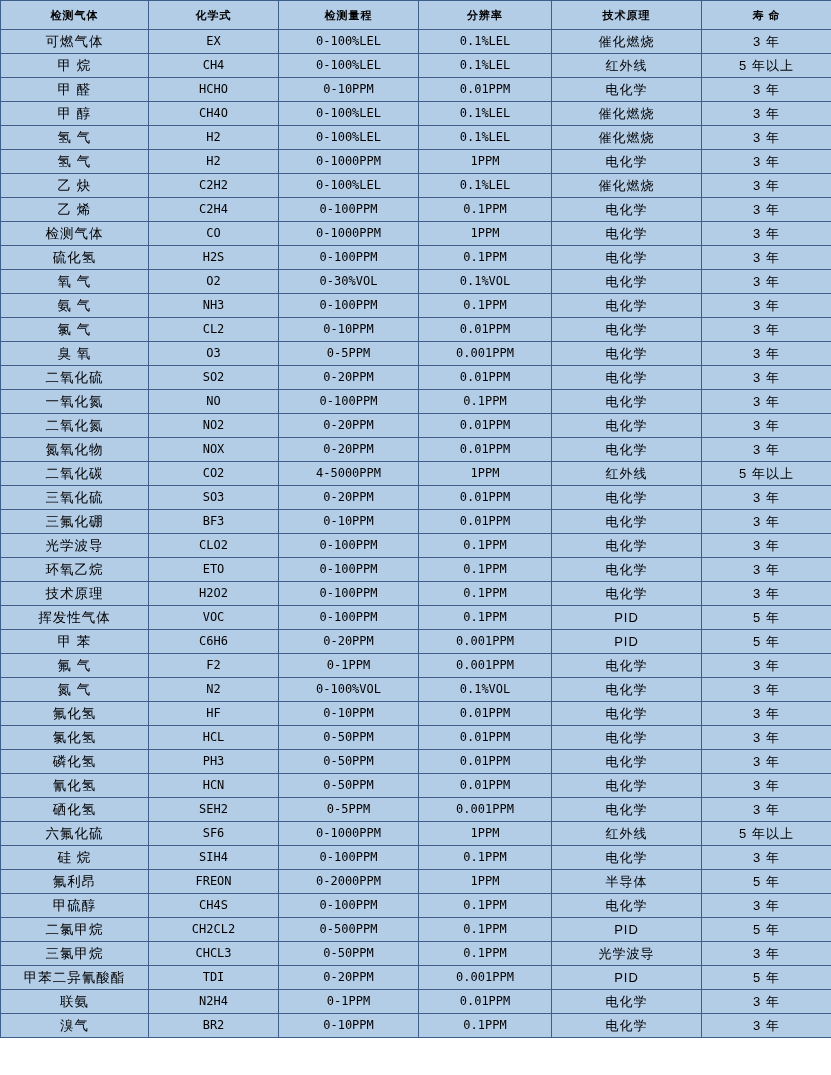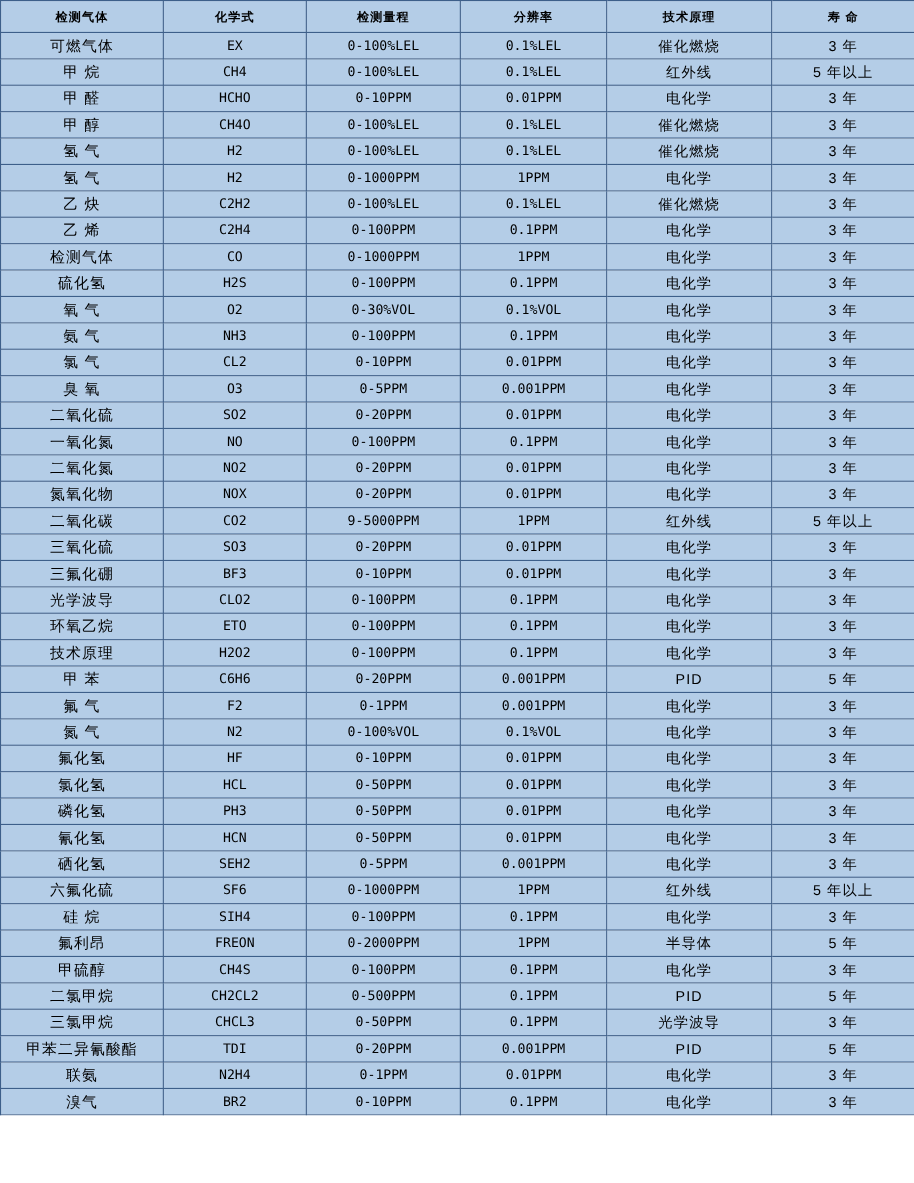--- a/index.html
+++ b/index.html
@@ -225,21 +225,21 @@
         <td class="col-name">氮氧化物</td>
         <td class="col-formula">NOX</td>
         <td class="col-range">0-20PPM</td>
         <td class="col-res">0.01PPM</td>
         <td class="col-principle">电化学</td>
         <td class="col-life">3 年</td>
       </tr>
       <tr>
         <td class="col-name">二氧化碳</td>
         <td class="col-formula">CO2</td>
-        <td class="col-range">9-5000PPM</td>
+        <td class="col-range">4-5000PPM</td>
         <td class="col-res">1PPM</td>
         <td class="col-principle">红外线</td>
         <td class="col-life">5 年以上</td>
       </tr>
       <tr>
         <td class="col-name">三氧化硫</td>
         <td class="col-formula">SO3</td>
         <td class="col-range">0-20PPM</td>
         <td class="col-res">0.01PPM</td>
         <td class="col-principle">电化学</td>
@@ -269,20 +269,28 @@
         <td class="col-principle">电化学</td>
         <td class="col-life">3 年</td>
       </tr>
       <tr>
         <td class="col-name">技术原理</td>
         <td class="col-formula">H2O2</td>
         <td class="col-range">0-100PPM</td>
         <td class="col-res">0.1PPM</td>
         <td class="col-principle">电化学</td>
         <td class="col-life">3 年</td>
+      </tr>
+      <tr>
+        <td class="col-name">挥发性气体</td>
+        <td class="col-formula">VOC</td>
+        <td class="col-range">0-100PPM</td>
+        <td class="col-res">0.1PPM</td>
+        <td class="col-principle">PID</td>
+        <td class="col-life">5 年</td>
       </tr>
       <tr>
         <td class="col-name">甲 苯</td>
         <td class="col-formula">C6H6</td>
         <td class="col-range">0-20PPM</td>
         <td class="col-res">0.001PPM</td>
         <td class="col-principle">PID</td>
         <td class="col-life">5 年</td>
       </tr>
       <tr>

